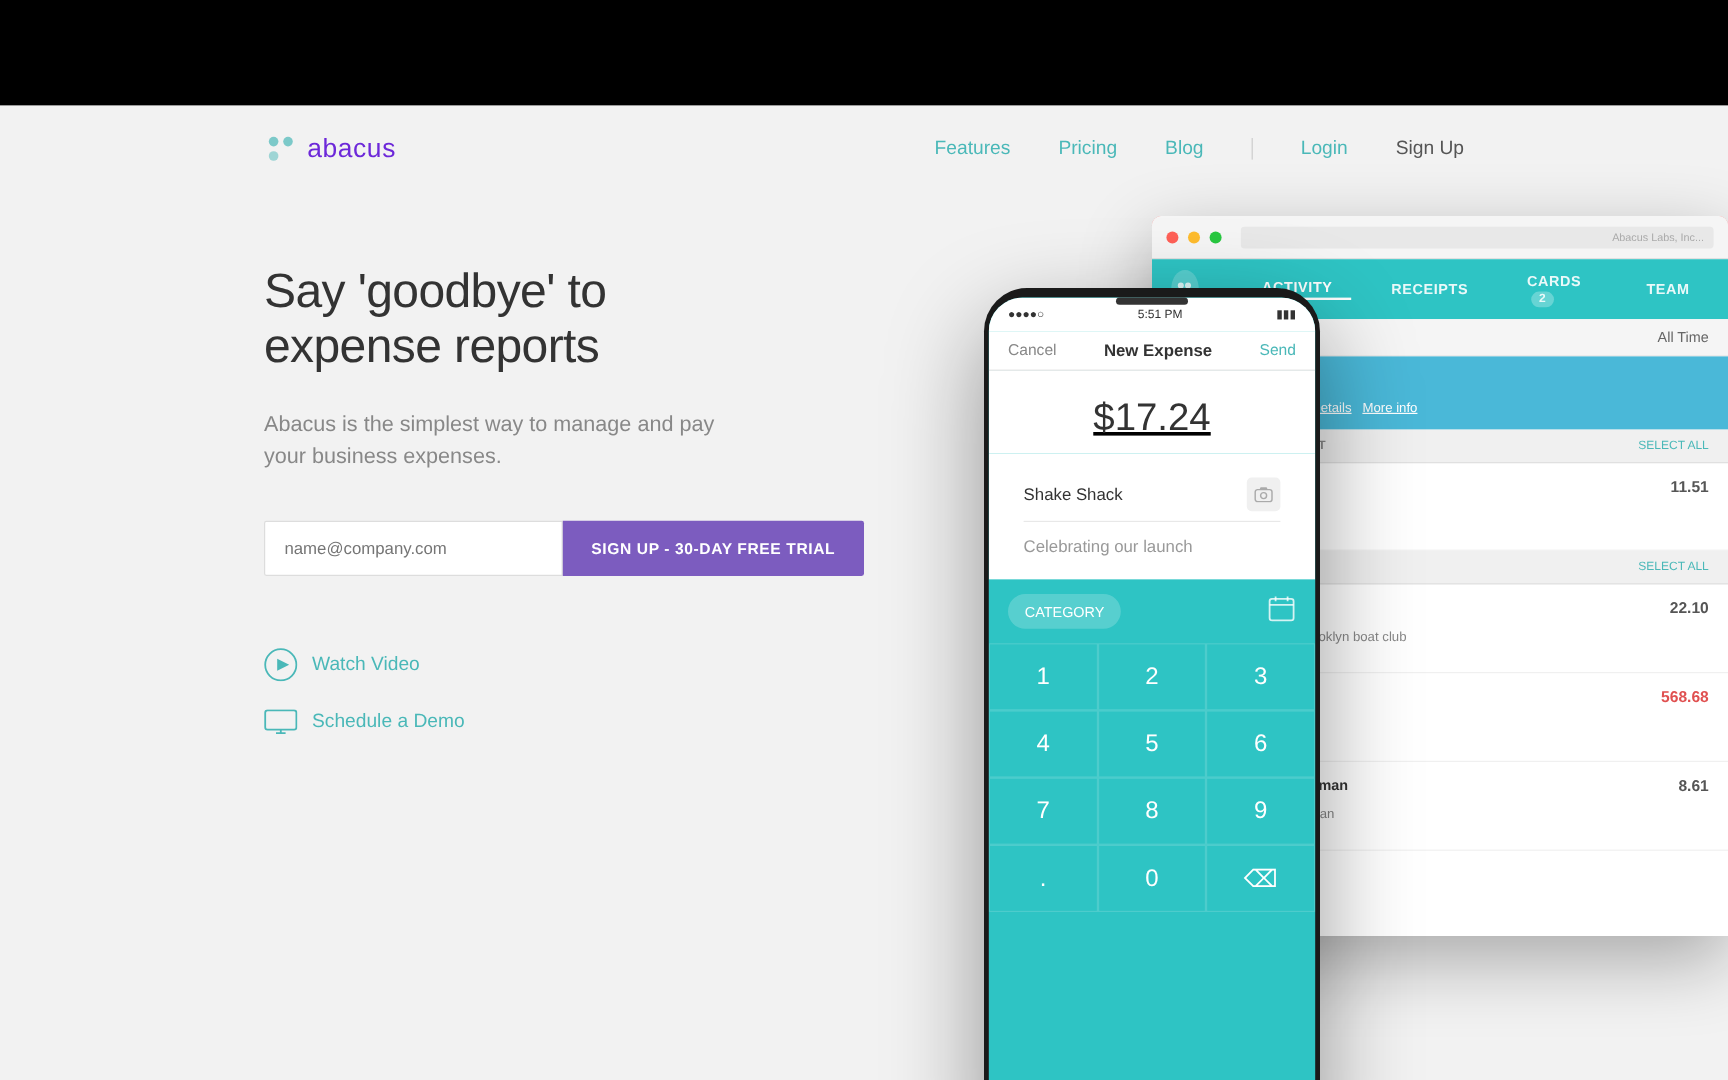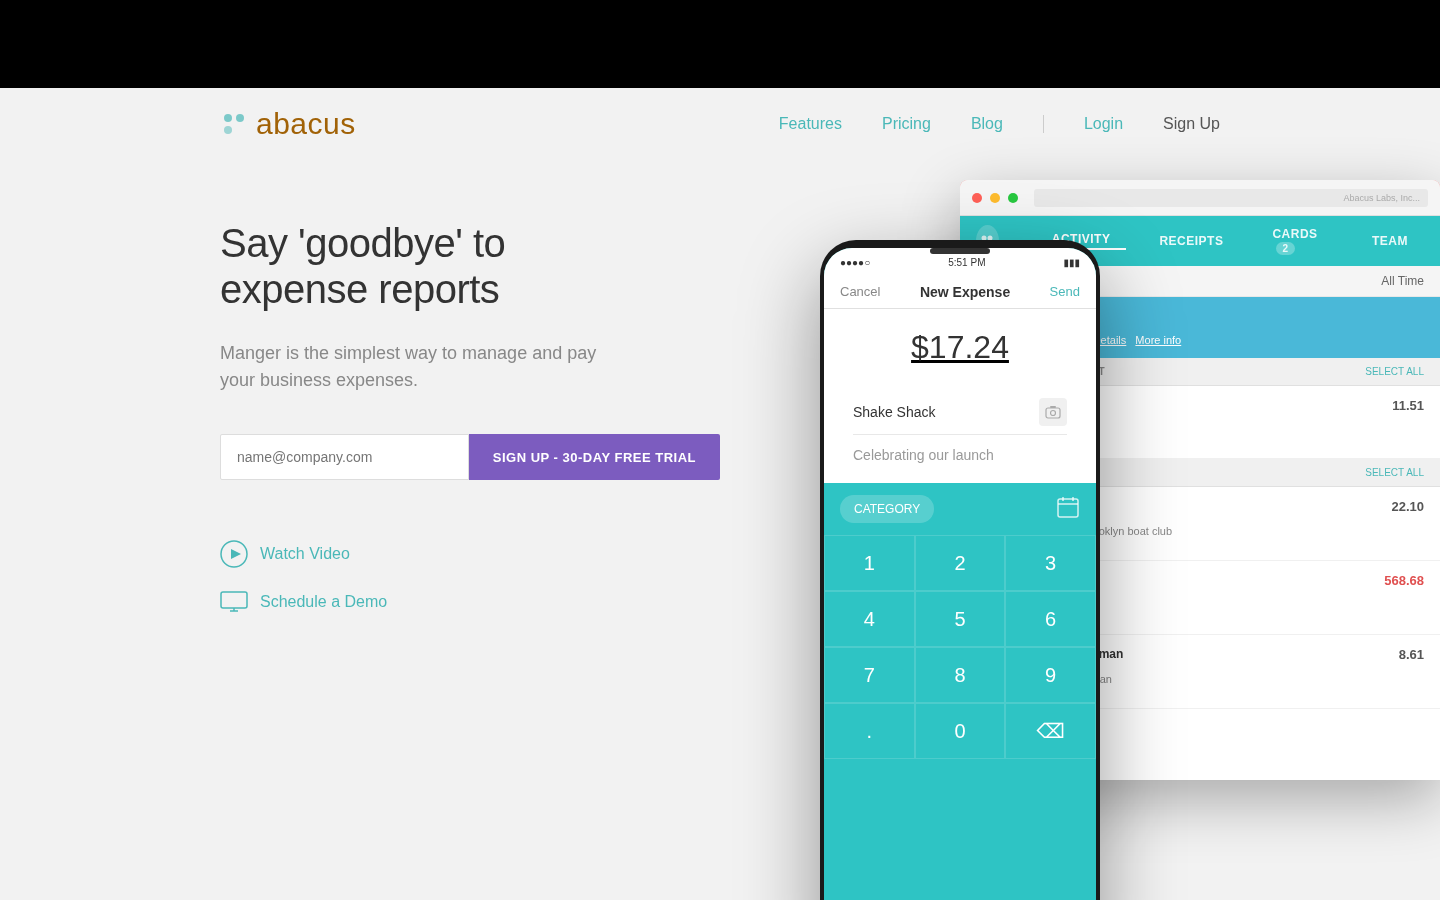--- a/index.html
+++ b/index.html
@@ -36,23 +36,23 @@
       gap: 8px;
       text-decoration: none;
     }
 
     .logo-icon {
       width: 28px;
       height: 28px;
     }
 
     .logo-text {
-      font-size: 30px;
+      font-size: 22px;
       font-weight: 400;
-      color: #a16207;
+      color: #6d28d9;
       letter-spacing: 0.5px;
     }
 
     .nav-links {
       display: flex;
       align-items: center;
       gap: 40px;
     }
 
     .nav-links a {
@@ -544,21 +544,21 @@
   </div>
 </nav>
 
 <div class="hero">
   <div class="hero-text">
     <h1 class="hero-heading">
       <span>Say 'goodbye' to</span><br>
       <span>expense reports</span>
     </h1>
     <p class="hero-subtext">
-      <span>Manger is the simplest way to manage and pay</span><br>
+      <span>Abacus is the simplest way to manage and pay</span><br>
       <span>your business expenses.</span>
     </p>
     <div class="email-form">
       <input class="email-input" type="email" placeholder="name@company.com" style="">
       <button class="signup-btn">SIGN UP - 30-DAY FREE TRIAL</button>
     </div>
     <div class="cta-links">
       <a class="cta-link" href="#">
         <div class="cta-icon">
           <svg width="28" height="28" viewBox="0 0 28 28" fill="none">

